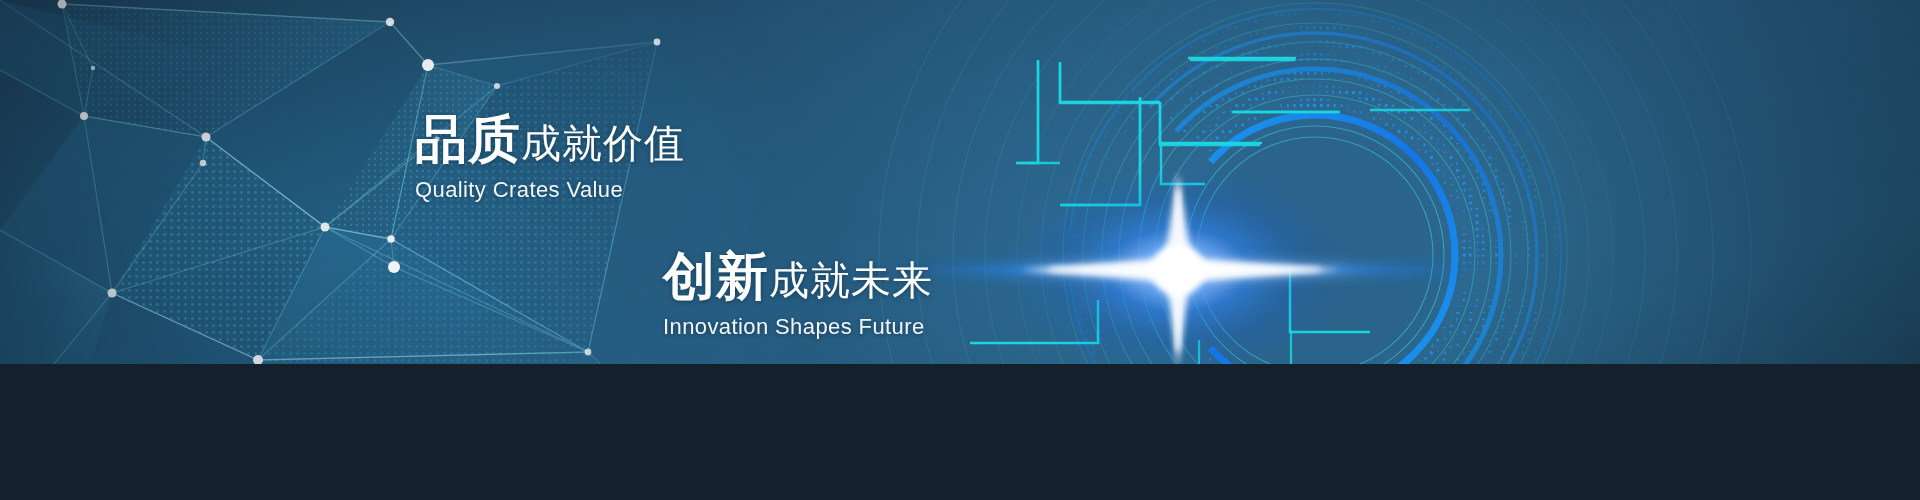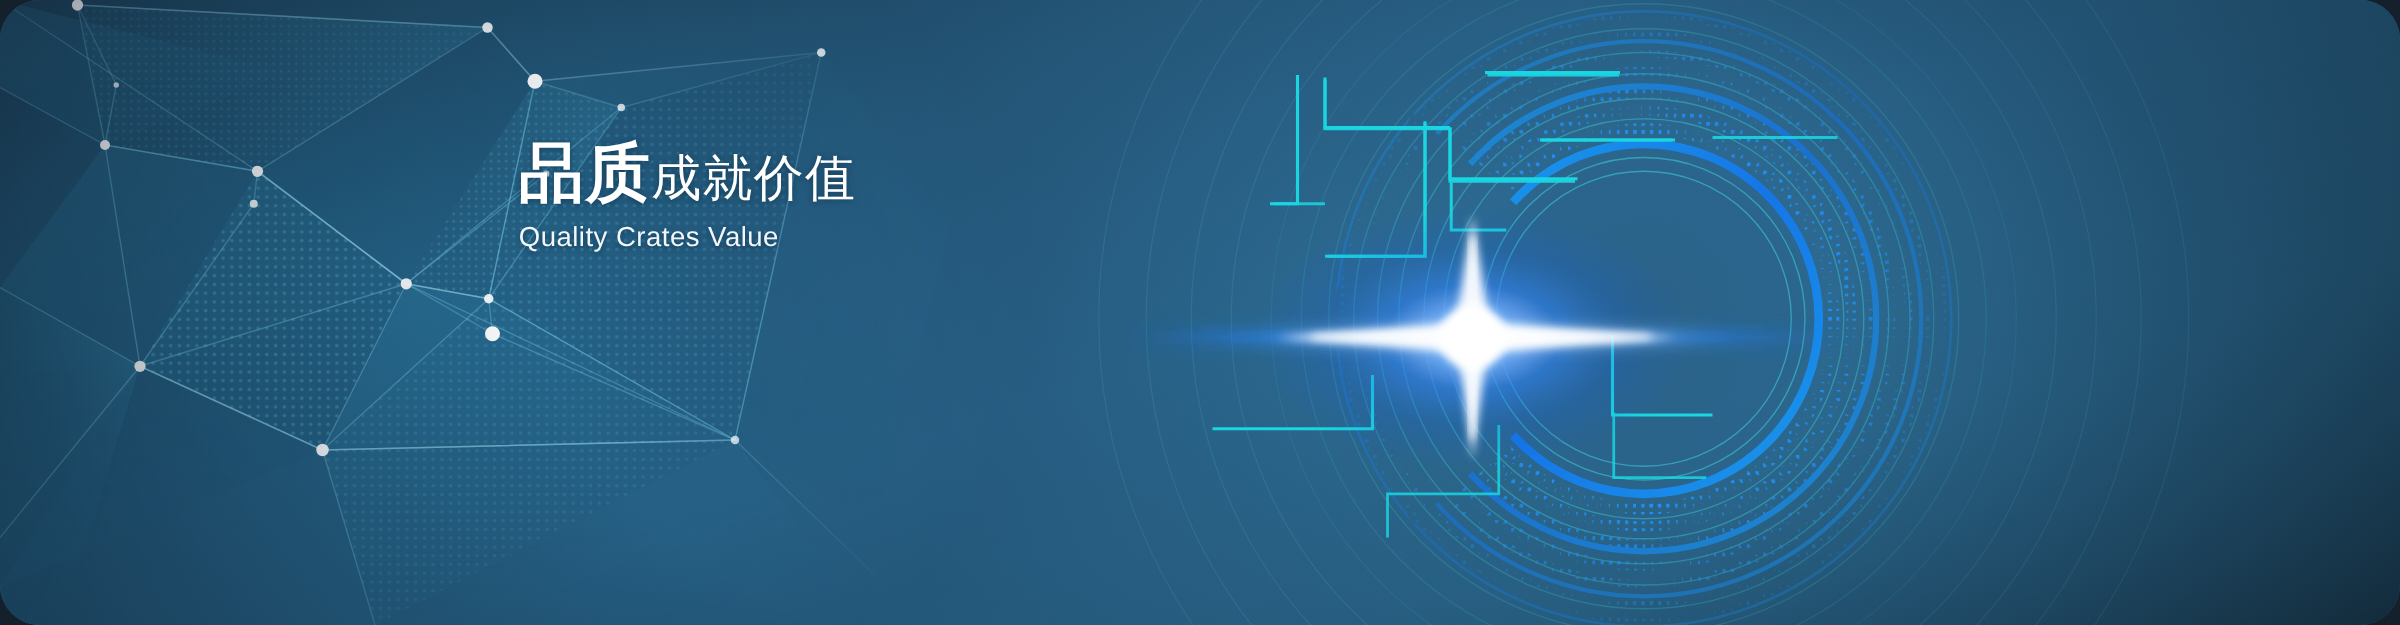--- a/index.html
+++ b/index.html
@@ -1,23 +1,22 @@
 <!DOCTYPE html>
 <html><head>
 <meta charset="utf-8">
 <style>
   html,body{margin:0;padding:0;background:#14202c;}
   #banner{
     position:relative;
     width:1920px;
-    height:500px;
+    height:364px;
     overflow:hidden;
     font-family:"Liberation Sans","DejaVu Sans",sans-serif;
     background:#235a80;
-    border-radius:32px;
   }
   .layer{position:absolute;top:0;left:0;width:1920px;height:500px;pointer-events:none;}
 
   
   #bg-base{
     background:
       radial-gradient(ellipse 1100px 620px at 1320px 250px, rgba(47,110,150,0.95) 0%, rgba(40,96,134,0.55) 45%, rgba(27,63,90,0.0) 75%),
       radial-gradient(ellipse 900px 700px at 330px 250px, rgba(38,104,142,0.85) 0%, rgba(30,76,108,0.45) 55%, rgba(24,56,80,0) 80%),
       linear-gradient(160deg,#1b3245 0%,#22506f 28%,#2a6389 52%,#245977 75%,#17303f 100%);
   }
@@ -339,14 +338,20 @@
 
   <div class="layer" id="bg-vignette"></div>
 
   <div class="text-block" id="block-quality">
     <div class="cn-line">
       <span class="cn-strong">品质</span><span class="cn-light">成就价值</span>
     </div>
     <div class="en-line">Quality Crates Value</div>
   </div>
 
+  <div class="text-block" id="block-innovation">
+    <div class="cn-line">
+      <span class="cn-strong">创新</span><span class="cn-light">成就未来</span>
+    </div>
+    <div class="en-line">Innovation Shapes Future</div>
+  </div>
 
 </div>
 
 </body></html>

